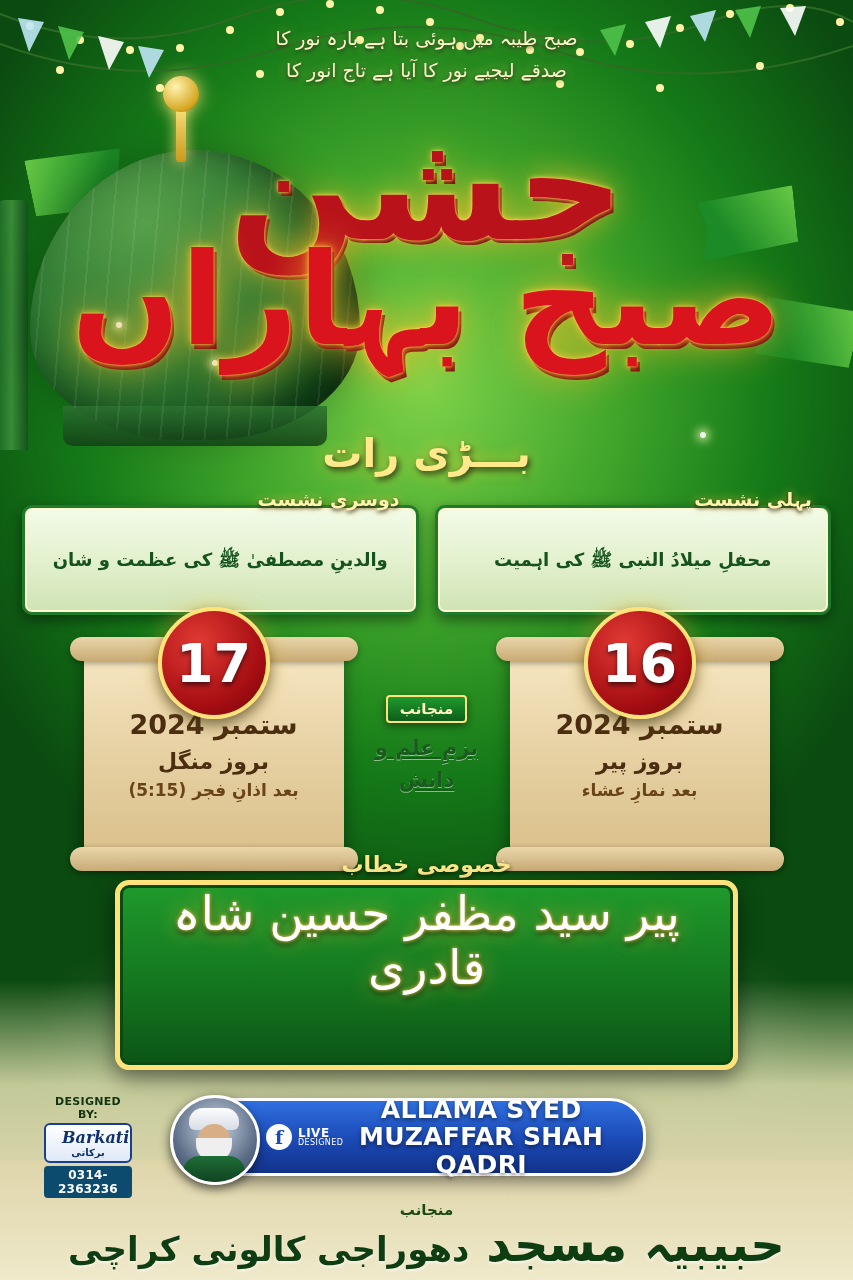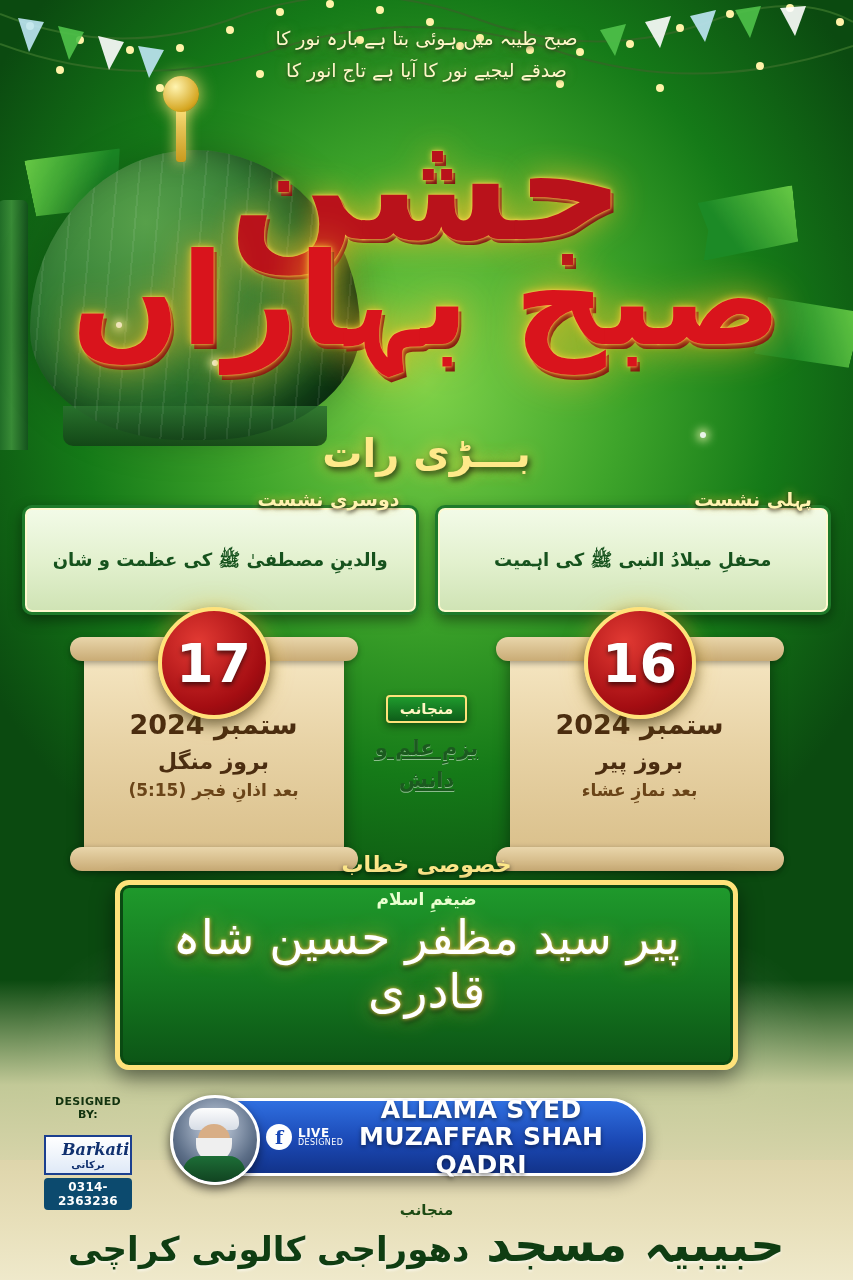--- a/index.html
+++ b/index.html
@@ -207,22 +207,22 @@
     font-size:22px;font-weight:bold;color:#ffe98a;
     text-shadow:0 2px 5px rgba(0,0,0,.7);
   }
   
   .designer{
     position:absolute;left:44px;top:1095px;width:88px;text-align:center;
     color:#14320d;font-size:11px;font-weight:bold;
   }
   .designer .d-title{font-size:11px;letter-spacing:.3px;color:#13330f;}
   .designer .d-logo{
-    margin-top:14px;background:linear-gradient(180deg,#ffffff,#dfe9f7);
-    border:2px solid #1b3f8f;border-radius:0;padding:3px 16px;
+    margin-top:2px;background:linear-gradient(180deg,#ffffff,#dfe9f7);
+    border:2px solid #1b3f8f;border-radius:6px;padding:3px 16px;
   }
   .designer .d-logo .bk{
     font-family:"DejaVu Serif","Liberation Serif",serif;
     font-style:italic;font-size:16px;color:#10306f;font-weight:bold;
   }
   .designer .d-logo .bk-ur{font-size:10px;color:#10306f;}
   .designer .d-phone{
     margin-top:3px;background:#0c4a6e;color:#fff;border-radius:4px;
     font-size:12px;padding:2px 0;letter-spacing:.2px;
   }
@@ -404,21 +404,20 @@
         <div class="big">ستمبر 2024</div>
         <div>بروز منگل</div>
         <div class="small">بعد اذانِ فجر (5:15)</div>
       </div>
     </div>
 
   </div>
 
   <div class="special-tag">خصوصی خطاب</div>
   <div class="speaker">
-    <div class="sp-sub">ضیغمِ اسلام</div>
     <div class="sp-name">پیر سید مظفر حسین شاہ قادری</div>
   </div>
 
   <div class="designer">
     <div class="d-title">DESIGNED BY:</div>
     <div class="d-logo">
       <div class="bk">Barkati</div>
       <div class="bk-ur">برکاتی</div>
     </div>
     <div class="d-phone">0314-2363236</div>

